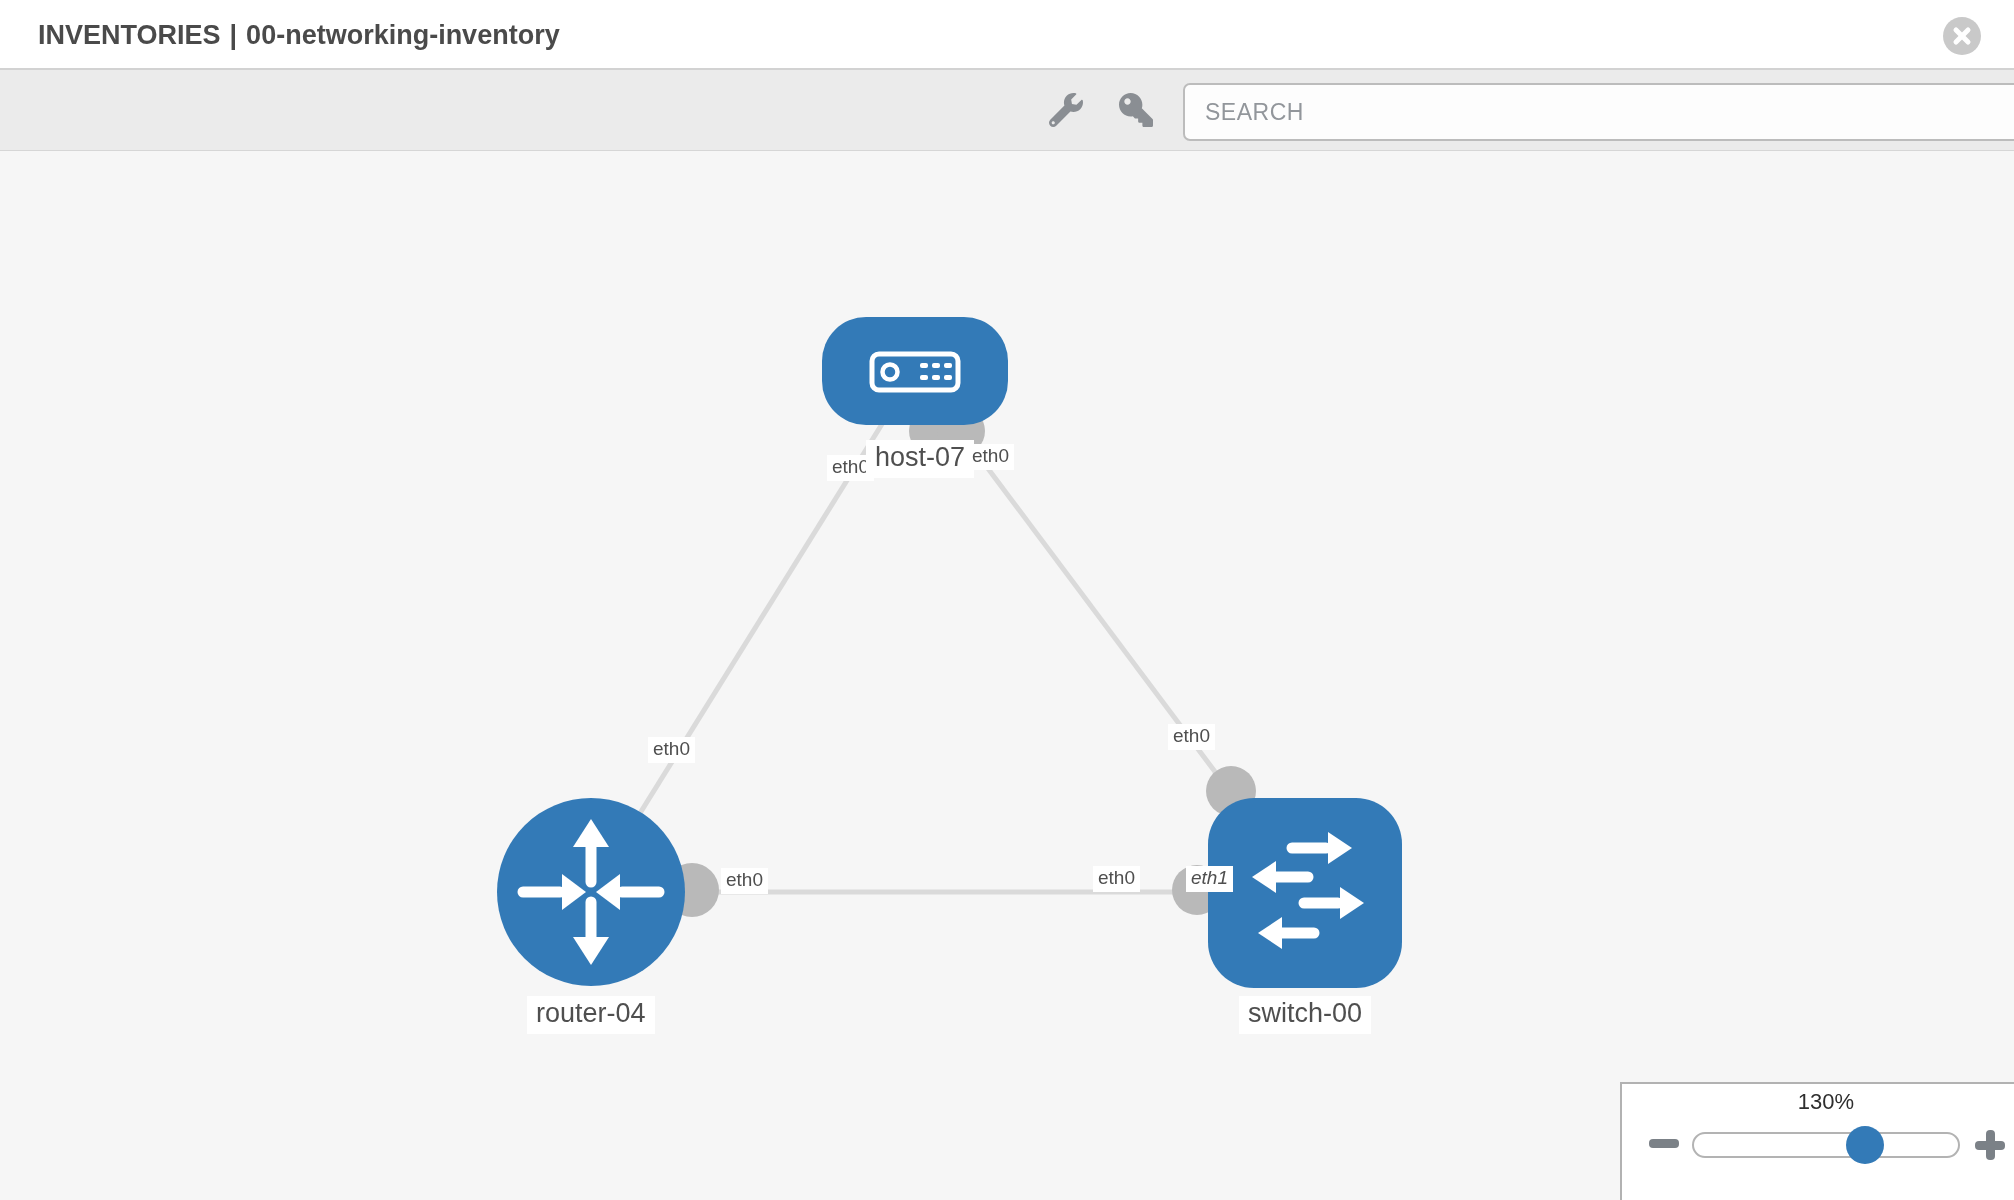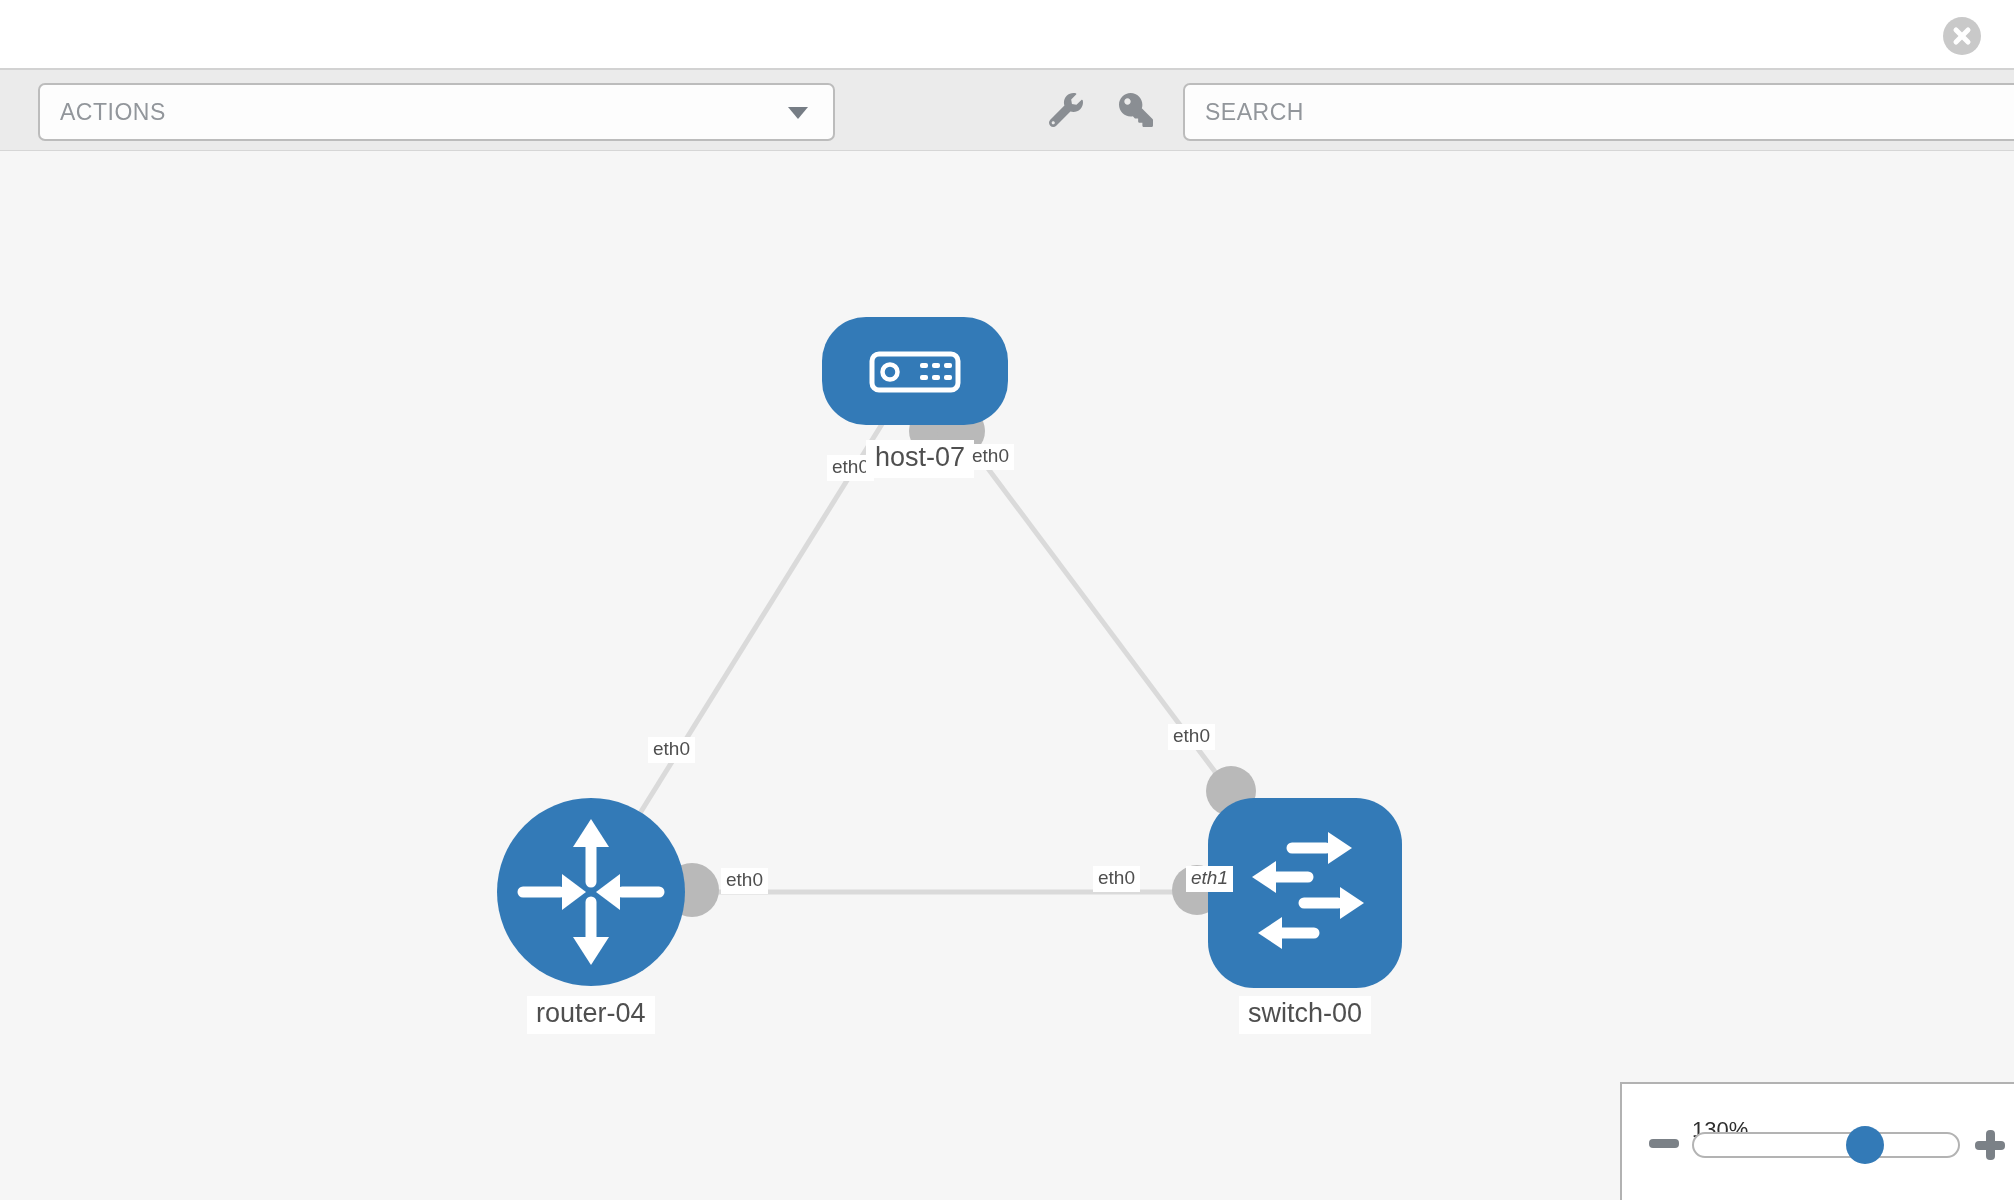--- a/index.html
+++ b/index.html
@@ -24,48 +24,47 @@
   .tool-icon-btn svg{position:absolute;left:11px;top:11px;}
   #wrench-btn{left:1038px;}
   #key-btn{left:1108px;}
   
   .canvas{position:absolute;left:0;top:151px;width:2014px;height:1049px;background:#f6f6f6;}
   .chip{position:absolute;background:#ffffff;color:#4f4f4f;white-space:nowrap;}
   .node-label{font-size:27px;padding:2px 9px 5px;}
   .if-label{font-size:19px;padding:1px 5px 3px;}
   
   .zoom-panel{position:absolute;left:1620px;top:1082px;width:500px;height:160px;background:#ffffff;border:2px solid #b2b2b2;box-sizing:border-box;}
-  .zoom-level{position:absolute;left:70px;top:5px;width:268px;font-size:22px;color:#2e2e2e;margin-top:28px;}
+  .zoom-level{position:absolute;left:70px;top:5px;width:268px;text-align:center;font-size:22px;color:#2e2e2e;}
   .zoom-minus{position:absolute;left:27px;top:55px;width:30px;height:9px;border-radius:4px;background:#7b8187;cursor:pointer;}
   .zoom-plus{position:absolute;left:353px;top:46px;width:30px;height:30px;cursor:pointer;}
   .zoom-plus::before{content:"";position:absolute;left:0;top:10.5px;width:30px;height:9px;border-radius:4px;background:#7b8187;}
   .zoom-plus::after{content:"";position:absolute;left:10.5px;top:0;width:9px;height:30px;border-radius:4px;background:#7b8187;}
   .zoom-track{position:absolute;left:70px;top:48px;width:268px;height:26px;border-radius:13px;background:#ffffff;border:2px solid #b3b3b3;box-sizing:border-box;cursor:pointer;}
   .zoom-knob{position:absolute;left:224px;top:42px;width:38px;height:38px;border-radius:50%;background:#337ab7;cursor:grab;}
 </style>
 </head>
 <body>
 
 <div id="app">
 
   <div class="header">
+    <div class="title">
+      <span>INVENTORIES</span><span>|</span><span>00-networking-inventory</span>
+    </div>
     <div class="close-btn">
       <svg width="20" height="20" viewBox="0 0 20 20">
         <line x1="4" y1="4" x2="16" y2="16" stroke="#ffffff" stroke-width="5" stroke-linecap="round"></line>
         <line x1="16" y1="4" x2="4" y2="16" stroke="#ffffff" stroke-width="5" stroke-linecap="round"></line>
       </svg>
     </div>
   </div>
 
   <div class="toolbar">
 
-    <div class="selectbox actions-box">
-      <span class="sel-text">ACTIONS</span>
-      <span class="caret"></span>
-    </div>
 
     <button class="tool-icon-btn" id="wrench-btn">
       <svg width="34" height="34" viewBox="0 0 512 512">
         <path fill="#8a8e93" d="M507.73 109.1c-2.24-9.03-13.54-12.09-20.12-5.51l-74.36 74.36-67.88-11.31-11.31-67.88 74.36-74.36c6.62-6.62 3.43-17.9-5.66-20.16-47.38-11.74-99.55.91-136.58 37.93-39.64 39.64-50.55 97.1-34.05 147.2L18.74 402.76c-24.99 24.99-24.99 65.51 0 90.5 24.99 24.99 65.51 24.99 90.5 0l213.21-213.21c50.12 16.71 107.47 5.68 147.37-34.22 37.07-37.07 49.7-89.32 37.91-136.73zM64 472c-13.25 0-24-10.75-24-24 0-13.26 10.75-24 24-24s24 10.74 24 24c0 13.25-10.75 24-24 24z"></path>
       </svg>
     </button>
 
     <button class="tool-icon-btn" id="key-btn">
       <svg width="34" height="34" viewBox="0 0 512 512">
         <g transform="scale(-1,1) translate(-512,0)">

